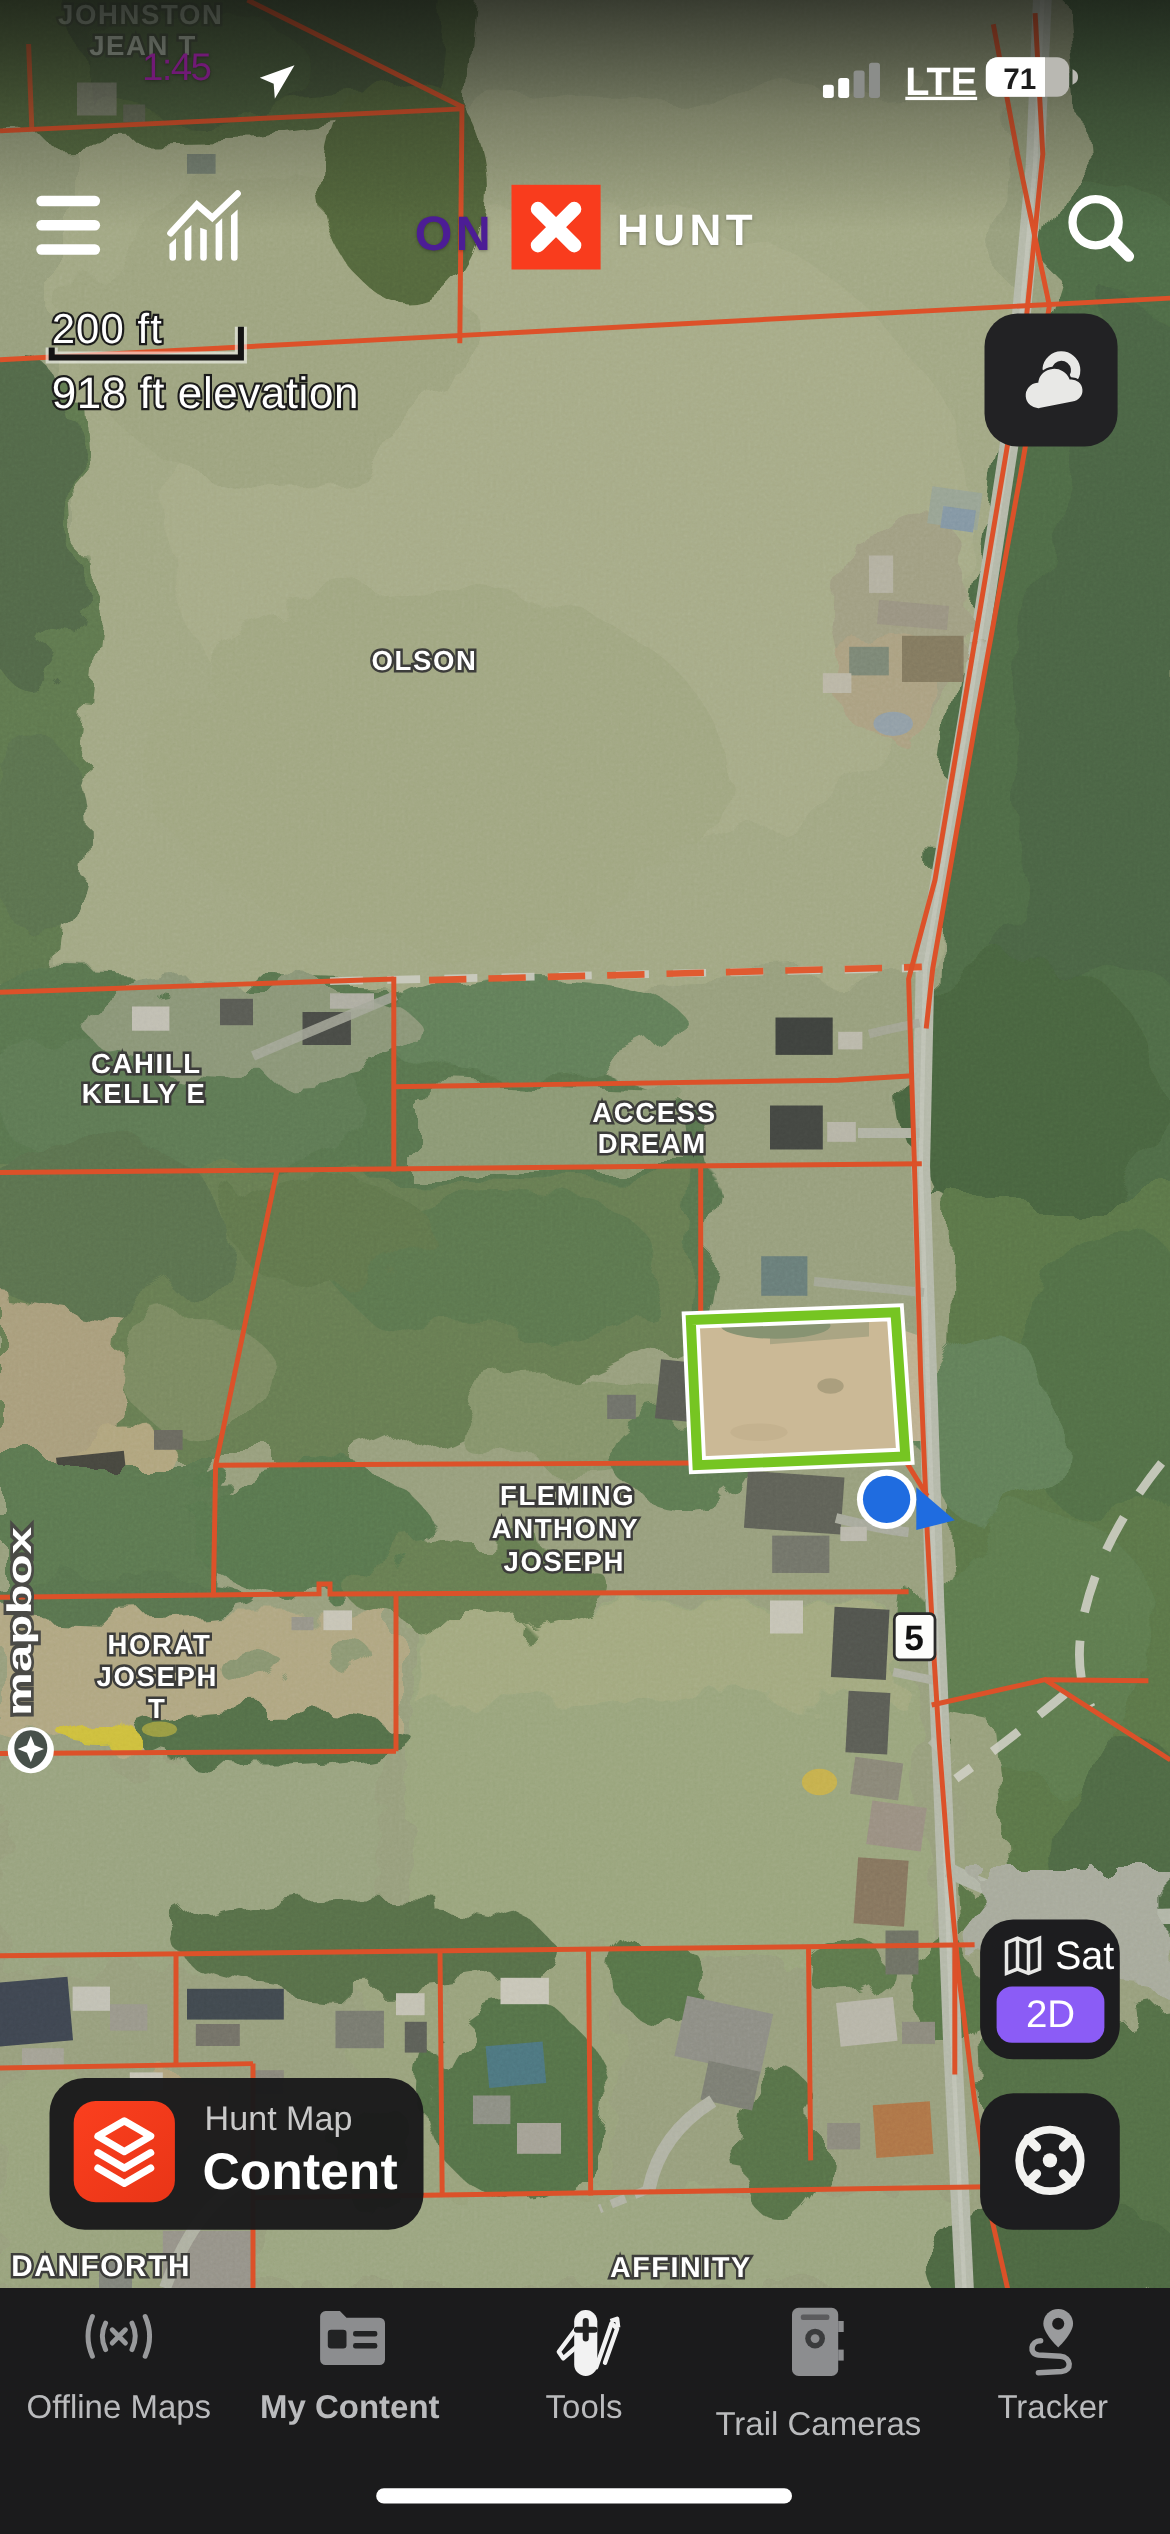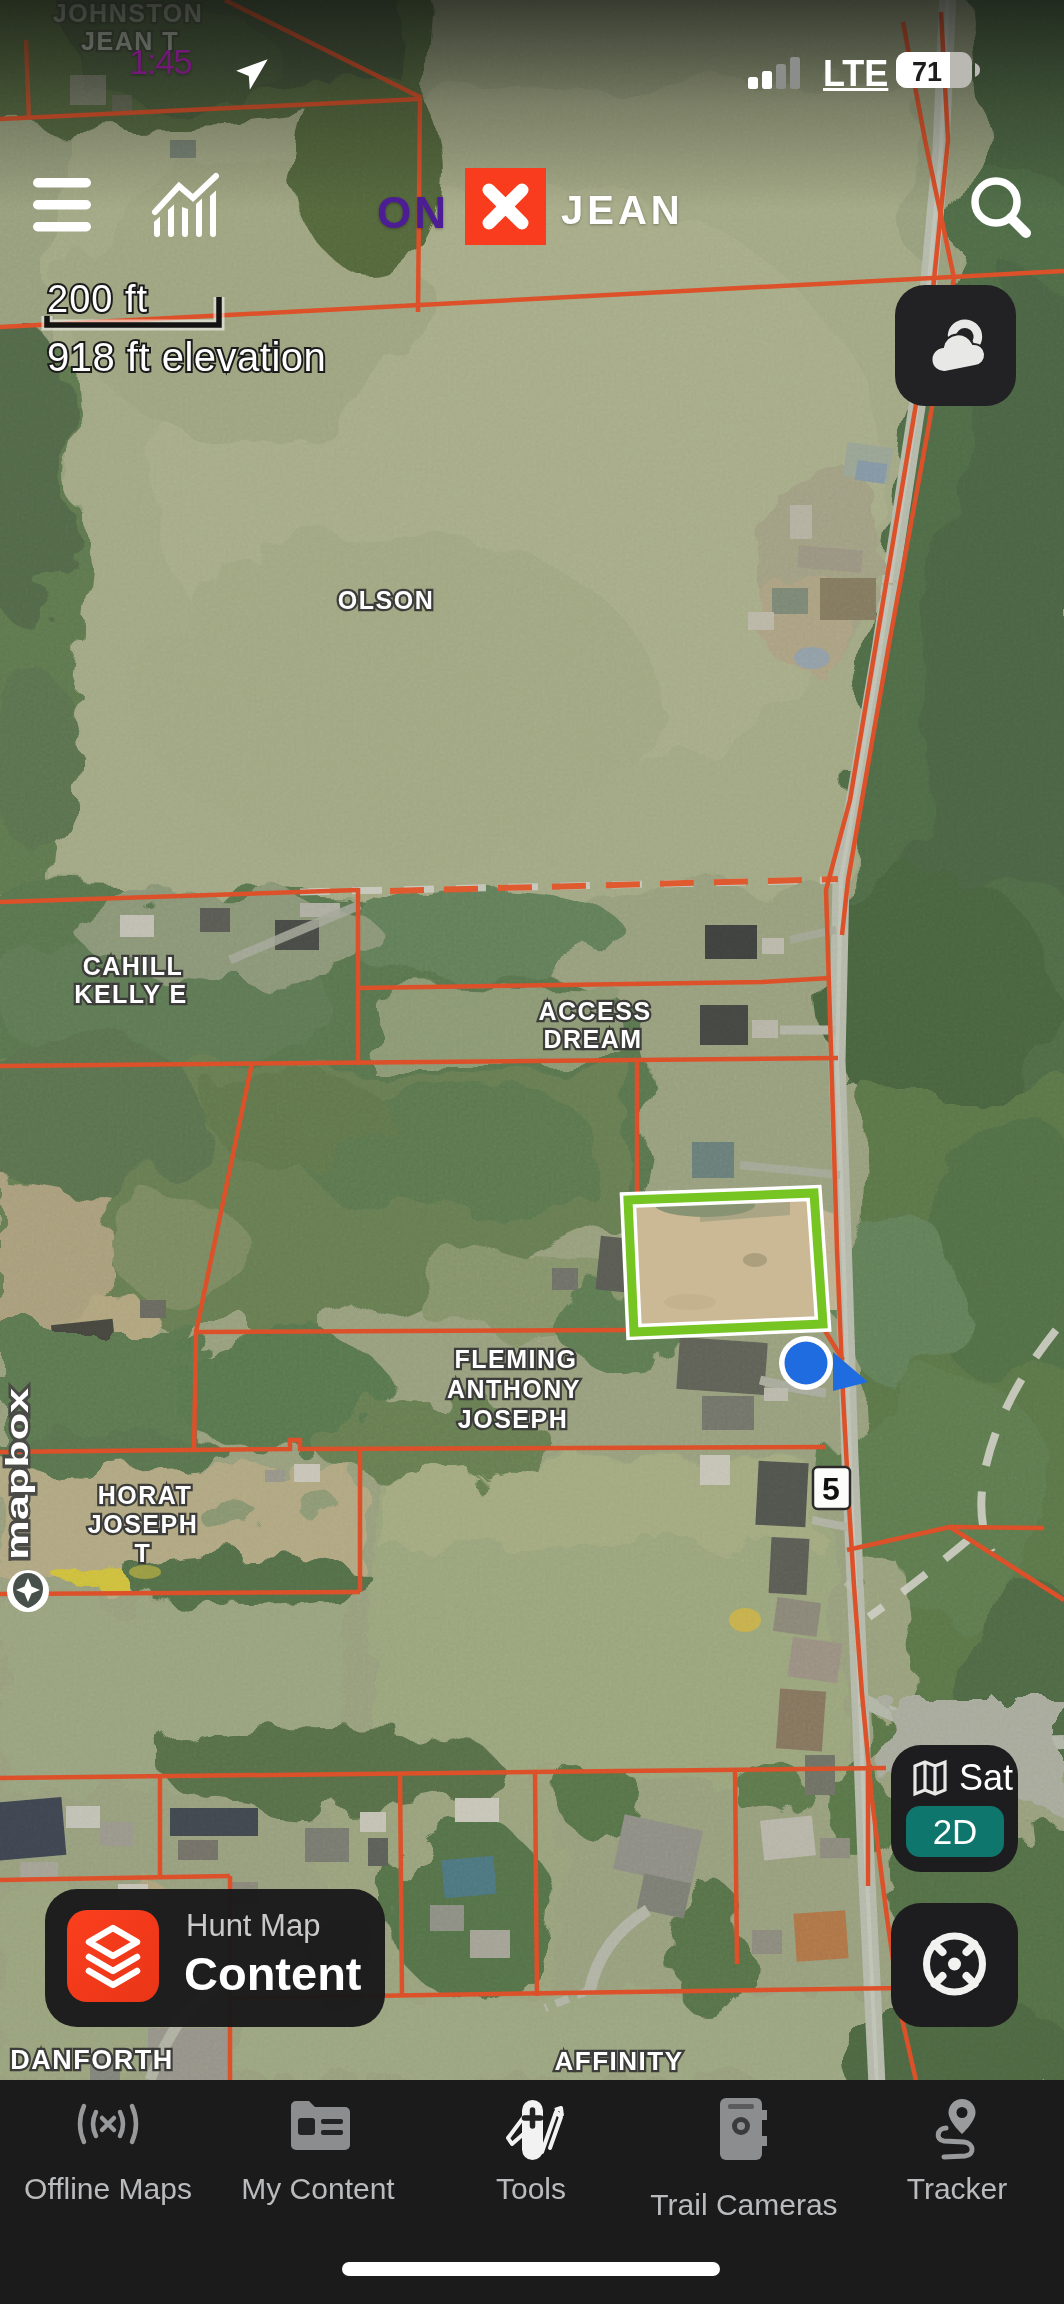--- a/index.html
+++ b/index.html
@@ -410,21 +410,21 @@
 <div class="abs" style="left:377px;top:188px;color:#4c1d95;font-size:44px;font-weight:bold;letter-spacing:3px;text-shadow:0 1px 3px rgba(0,0,0,0.3);text-align:right;">ON</div>
 
 <div class="abs" style="left:465px;top:168px;width:81px;height:77px;background:#f93c1d;"></div>
 <svg class="abs" style="left:465px;top:168px" width="81" height="77" viewBox="0 0 81 77">
 <g stroke="#ffffff" stroke-width="13" stroke-linecap="round">
 <path d="M24,22 L57,55"></path>
 <path d="M57,22 L24,55"></path>
 </g>
 </svg>
 
-<div class="abs" style="left:561px;top:188px;color:#fff;font-size:40px;font-weight:bold;letter-spacing:4px;text-shadow:0 1px 3px rgba(0,0,0,0.3);">JEAN</div>
+<div class="abs" style="left:561px;top:188px;color:#fff;font-size:40px;font-weight:bold;letter-spacing:4px;text-shadow:0 1px 3px rgba(0,0,0,0.3);">HUNT</div>
 
 <svg class="abs" style="left:968px;top:174px" width="66" height="66" viewBox="0 0 66 66">
 <circle cx="28" cy="28" r="21" fill="none" stroke="#ffffff" stroke-width="7.5"></circle>
 <path d="M43,44 L58,59" stroke="#ffffff" stroke-width="10" stroke-linecap="round"></path>
 </svg>
 
 <svg class="abs" style="left:0;top:266px" width="400" height="120" viewBox="0 0 400 120">
 <text x="47" y="46" font-family="Liberation Sans, sans-serif" font-size="38px" fill="#ffffff" stroke="#1b1b1b" stroke-width="4" paint-order="stroke" letter-spacing="1">200 ft</text>
 
 <path d="M47,50 L47,59 L219,59 L219,31" fill="none" stroke="#ffffff" stroke-width="11" opacity="0.55"></path>
@@ -440,21 +440,21 @@
 </svg>
 
 <div class="abs" style="left:891px;top:1745px;width:127px;height:127px;background:#1d1d1f;border-radius:30px;"></div>
 
 <svg class="abs" style="left:908px;top:1758px" width="44" height="40" viewBox="0 0 44 40">
 <path d="M4,6 L14,2 L24,6 L34,2 L34,30 L24,34 L14,30 L4,34 Z M14,2 L14,30 M24,6 L24,34" fill="none" stroke="#e8e8e6" stroke-width="3.2" transform="translate(3,2)"></path>
 </svg>
 
 <div class="abs" style="left:959px;top:1757px;color:#fff;font-size:36px;font-weight:400;">Sat</div>
 
-<div class="abs" style="left:906px;top:1806px;width:98px;height:51px;background:#0f766e;border-radius:14px;color:#fff;font-size:35px;text-align:center;line-height:51px;">2D</div>
+<div class="abs" style="left:906px;top:1806px;width:98px;height:51px;background:#8b5cf6;border-radius:14px;color:#fff;font-size:35px;text-align:center;line-height:51px;">2D</div>
 
 <div class="abs" style="left:891px;top:1903px;width:127px;height:124px;background:#1d1d1f;border-radius:30px;"></div>
 <svg class="abs" style="left:891px;top:1903px" width="127" height="124" viewBox="0 0 127 124">
 <g transform="translate(63.5,61)">
 <circle cx="0" cy="0" r="28" fill="none" stroke="#f2f2f0" stroke-width="7"></circle>
 <circle cx="0" cy="0" r="6.5" fill="#f2f2f0"></circle>
 <g stroke="#f2f2f0" stroke-width="8" stroke-linecap="round">
 <path d="M-20,-20 L-12,-12"></path>
 <path d="M20,-20 L12,-12"></path>
 <path d="M-20,20 L-12,12"></path>
@@ -490,21 +490,21 @@
 </g>
 </svg>
 <div class="abs" style="left:0px;top:2172px;width:216px;text-align:center;color:#babbbd;font-size:30px;">Offline Maps</div>
 
 <svg class="abs" style="left:287px;top:2098px" width="64" height="54" viewBox="0 0 64 54">
 <path d="M4,8 a5,5 0 0 1 5,-5 L22,3 L28,9 L58,9 a5,5 0 0 1 5,5 L63,47 a5,5 0 0 1 -5,5 L9,52 a5,5 0 0 1 -5,-5 Z" fill="#8c8d8f"></path>
 <rect x="11" y="20" width="17" height="17" rx="3" fill="#222324"></rect>
 <rect x="34" y="21" width="22" height="5" rx="2" fill="#222324"></rect>
 <rect x="34" y="32" width="22" height="5" rx="2" fill="#222324"></rect>
 </svg>
-<div class="abs" style="left:210px;top:2172px;width:216px;text-align:center;color:#babbbd;font-size:30px;">My Content</div>
+<div class="abs" style="left:210px;top:2172px;width:216px;text-align:center;color:#babbbd;font-size:30px;font-weight:bold;">My Content</div>
 
 <svg class="abs" style="left:498px;top:2092px" width="70" height="74" viewBox="0 0 70 74">
 <path d="M28,22 L10,46 L14,52 L30,38" fill="none" stroke="#f2f2f2" stroke-width="4" stroke-linejoin="round" stroke-linecap="round"></path>
 <path d="M44,60 L58,20 L63,25 L52,56" fill="none" stroke="#f2f2f2" stroke-width="4" stroke-linejoin="round" stroke-linecap="round"></path>
 <path d="M57,18 L63,16 L64,24" fill="none" stroke="#f2f2f2" stroke-width="4" stroke-linejoin="round"></path>
 <rect x="24" y="8" width="21" height="60" rx="10.5" fill="#f2f2f2"></rect>
 <path d="M34.5,18 L34.5,34 M26.5,26 L42.5,26" stroke="#222" stroke-width="5.5" stroke-linecap="round"></path>
 </svg>
 <div class="abs" style="left:423px;top:2172px;width:216px;text-align:center;color:#babbbd;font-size:30px;">Tools</div>
 

